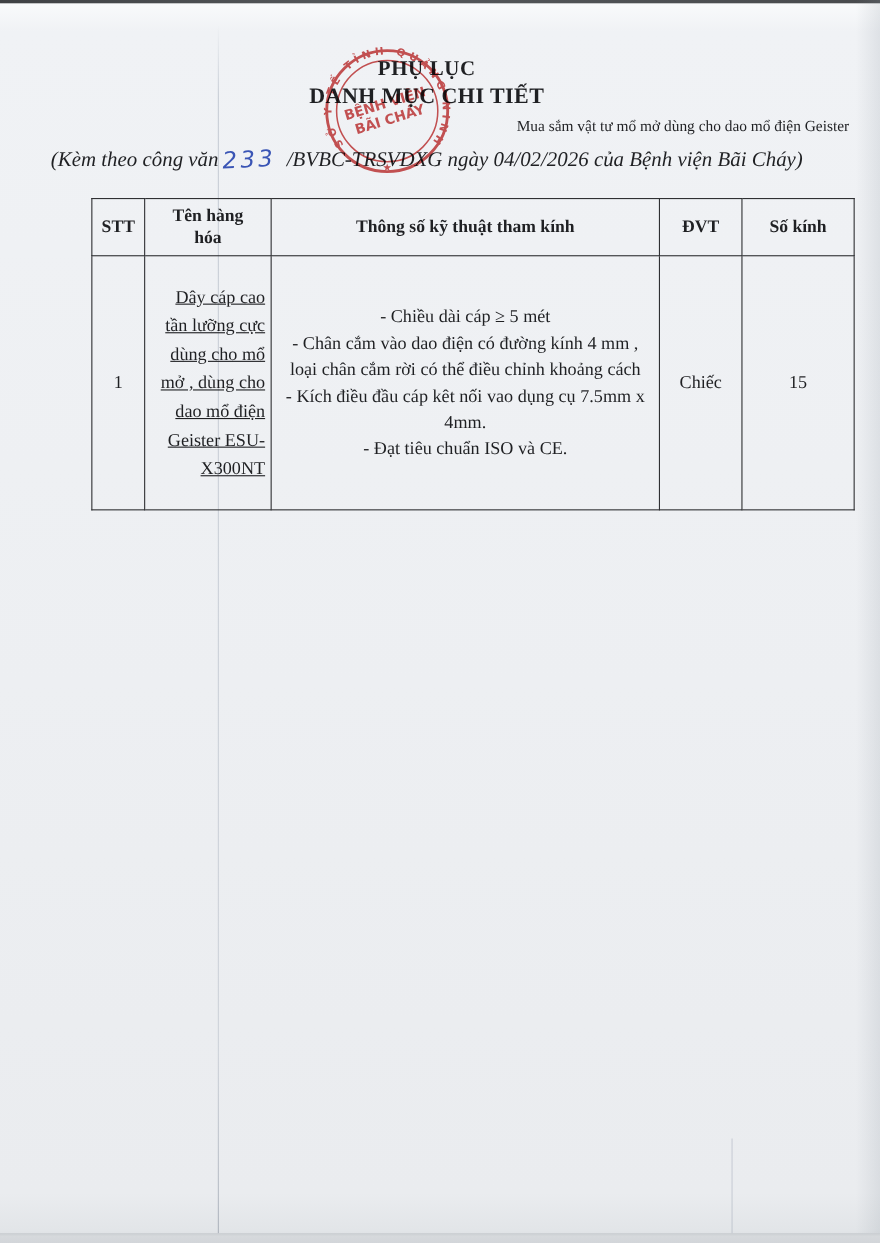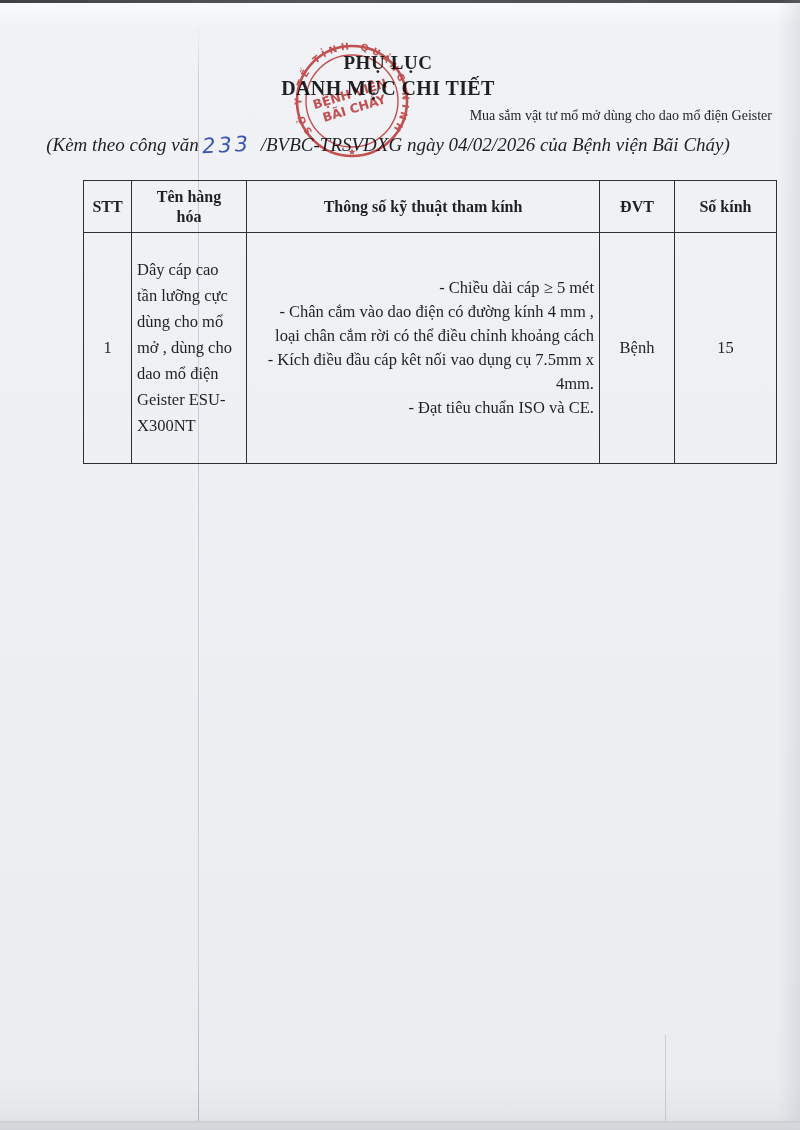--- a/index.html
+++ b/index.html
@@ -70,22 +70,22 @@
   table.doc,table.doc th,table.doc td{border:1.7px solid #2f3033;}
   table.doc th{
     font-size:16px;font-weight:bold;text-align:center;vertical-align:middle;
     height:47px;padding:2px 4px;line-height:20px;
   }
   table.doc th.th-name{padding:2px 13px;}
   table.doc td{
     font-size:16.5px;vertical-align:middle;padding:4px 5px;
   }
   td.c{text-align:center;}
-  td.name-cell{text-align:left;line-height:26px;padding:4px 6px;}
-  td.spec-cell{text-align:right;line-height:24px;padding:6px 8px;height:222px;}
+  td.name-cell{text-align:right;line-height:26px;padding:4px 6px;text-decoration:underline;}
+  td.spec-cell{text-align:center;line-height:24px;padding:6px 8px;height:222px;}
   .spec-cell div{margin:0;}
 </style>
 </head>
 <body>
 
 <div class="page">
   <div class="top-edge"></div>
   <div class="crease-v"></div>
   <div class="crease-v2"></div>
   <div class="right-shade"></div>
@@ -136,18 +136,18 @@
     <tbody>
       <tr>
         <td class="c">1</td>
         <td class="name-cell">Dây cáp cao tần lưỡng cực dùng cho mổ mở , dùng cho dao mổ điện Geister ESU- X300NT</td>
         <td class="spec-cell">
             <div>- Chiều dài cáp ≥ 5 mét</div>
             <div>- Chân cắm vào dao điện có đường kính 4 mm , loại chân cắm rời có thể điều chỉnh khoảng cách</div>
             <div>- Kích điều đầu cáp kêt nối vao dụng cụ 7.5mm x 4mm.</div>
             <div>- Đạt tiêu chuẩn ISO và CE.</div>
           </td>
-        <td class="c">Bệnh</td>
+        <td class="c">Chiếc</td>
         <td class="c">15</td>
       </tr>
     </tbody>
   </table>
 </div>
 
 </body></html>

